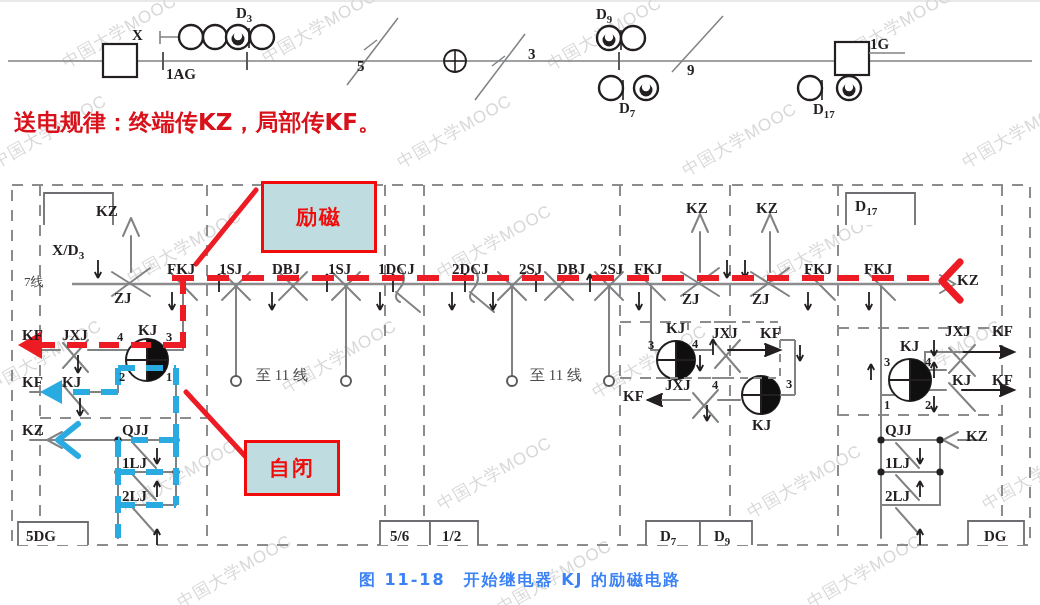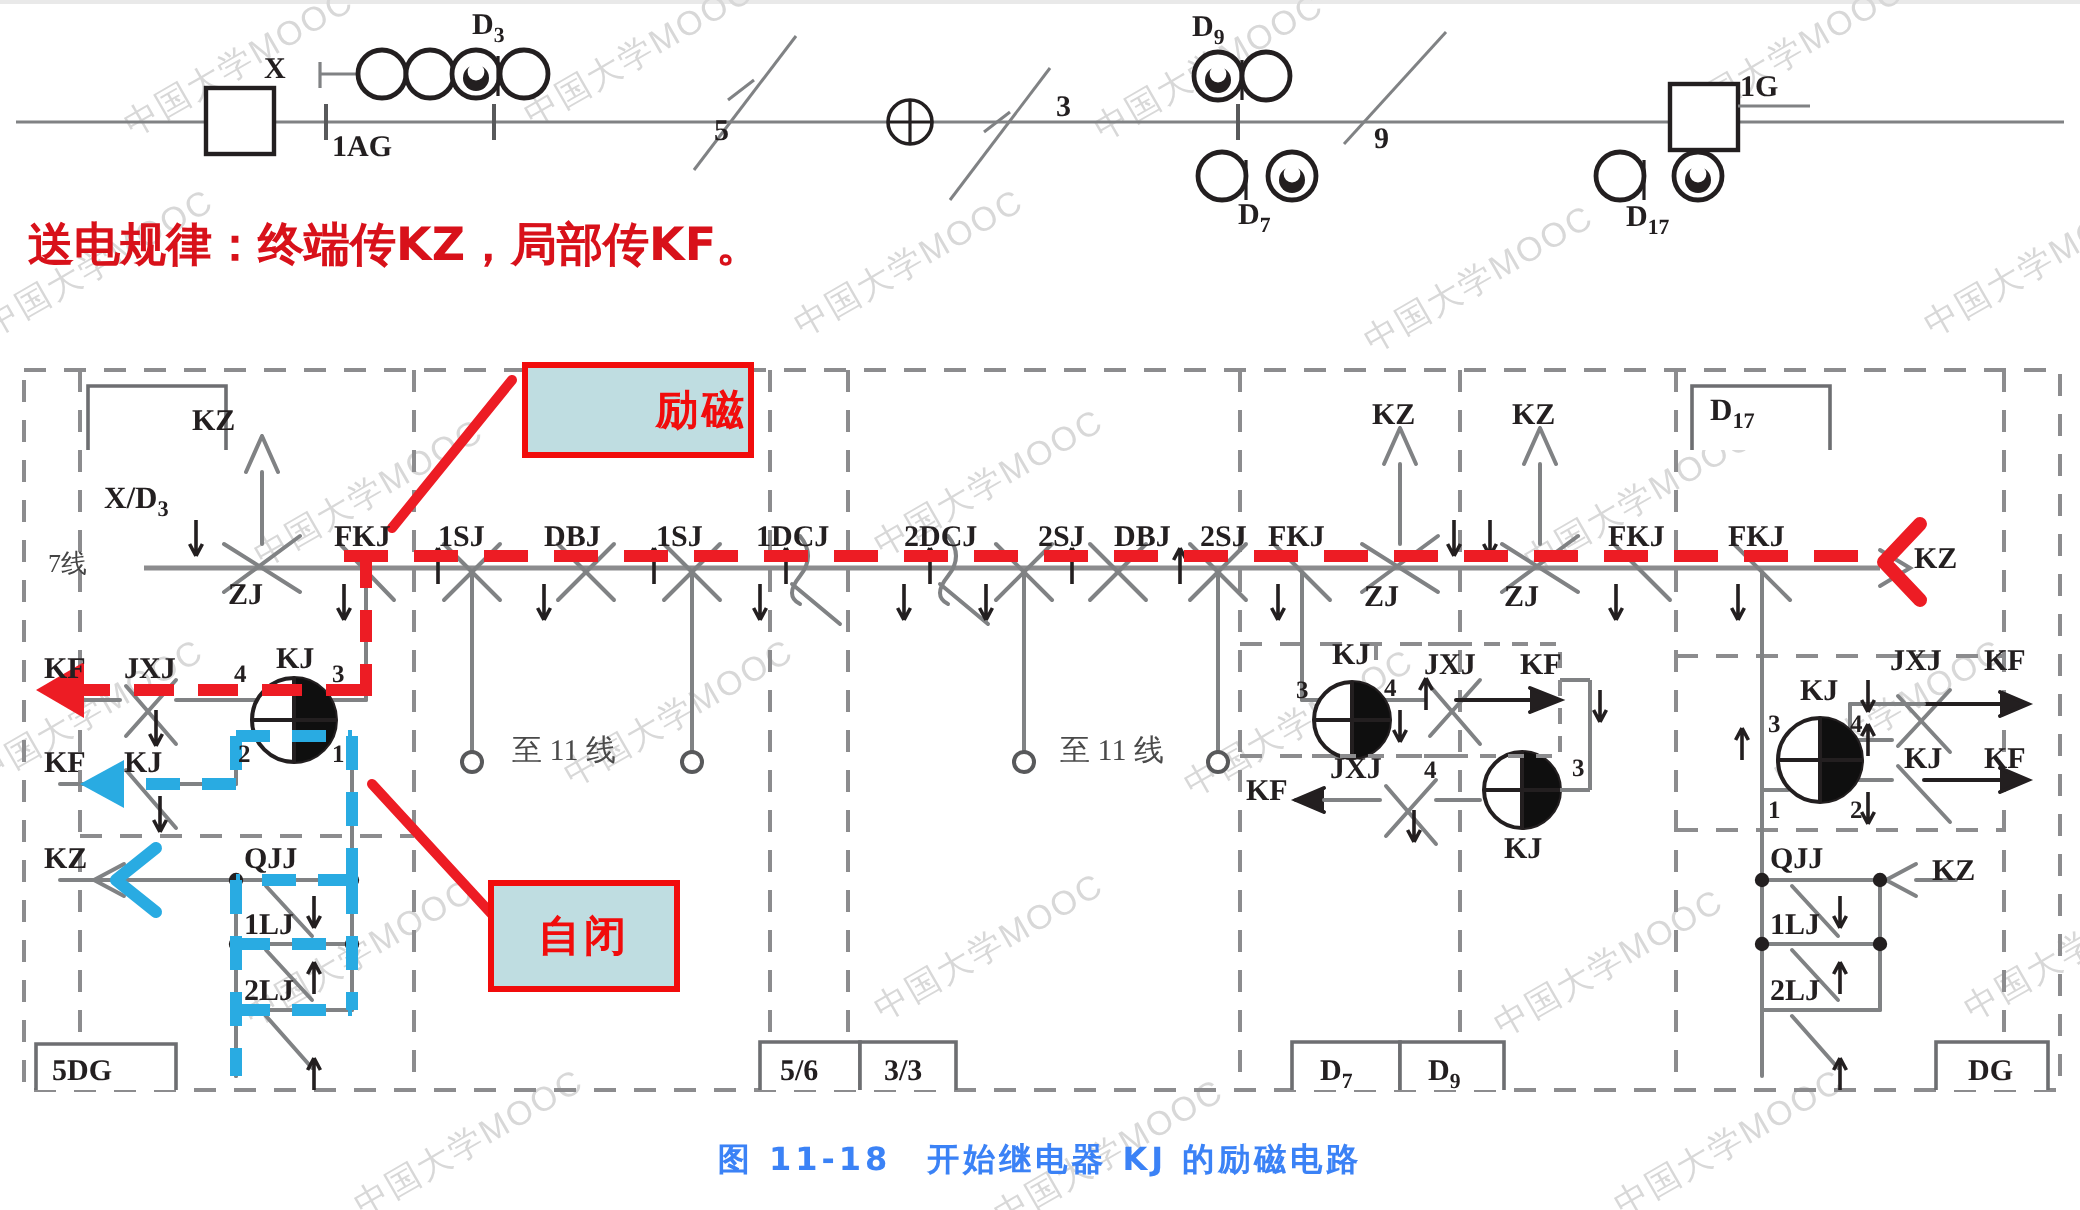--- a/index.html
+++ b/index.html
@@ -549,26 +549,26 @@
   <div class="lbl num" style="left:925px; top:398px;">2</div>
   <div class="lbl s14" style="left:952px; top:372px;">KJ</div>
   <div class="lbl s14" style="left:992px; top:372px;">KF</div>
   <div class="lbl s14" style="left:966px; top:428px;">KZ</div>
   <div class="lbl s14" style="left:885px; top:422px;">QJJ</div>
   <div class="lbl s14" style="left:885px; top:455px;">1LJ</div>
   <div class="lbl s14" style="left:885px; top:488px;">2LJ</div>
 
   <div class="lbl s14" style="left:26px;  top:528px;">5DG</div>
   <div class="lbl s14" style="left:390px; top:528px;">5/6</div>
-  <div class="lbl s14" style="left:442px; top:528px;">3/3</div>
+  <div class="lbl s14" style="left:442px; top:528px;">1/2</div>
   <div class="lbl s14" style="left:660px; top:528px;">D<span class="sub">7</span></div>
   <div class="lbl s14" style="left:714px; top:528px;">D<span class="sub">9</span></div>
   <div class="lbl s14" style="left:984px; top:528px;">DG</div>
 
-  <div class="callout" style="left:261px; top:181px; width:116px; height:48px;justify-content:flex-end;">
+  <div class="callout" style="left:261px; top:181px; width:116px; height:72px;">
     <span>励磁</span>
   </div>
   <div class="callout" style="left:244px; top:440px; width:96px; height:56px;">
     <span>自闭</span>
   </div>
 
   <div class="caption" style="top:570px;">图 11-18　开始继电器 KJ 的励磁电路</div>
 
 </div>
 

